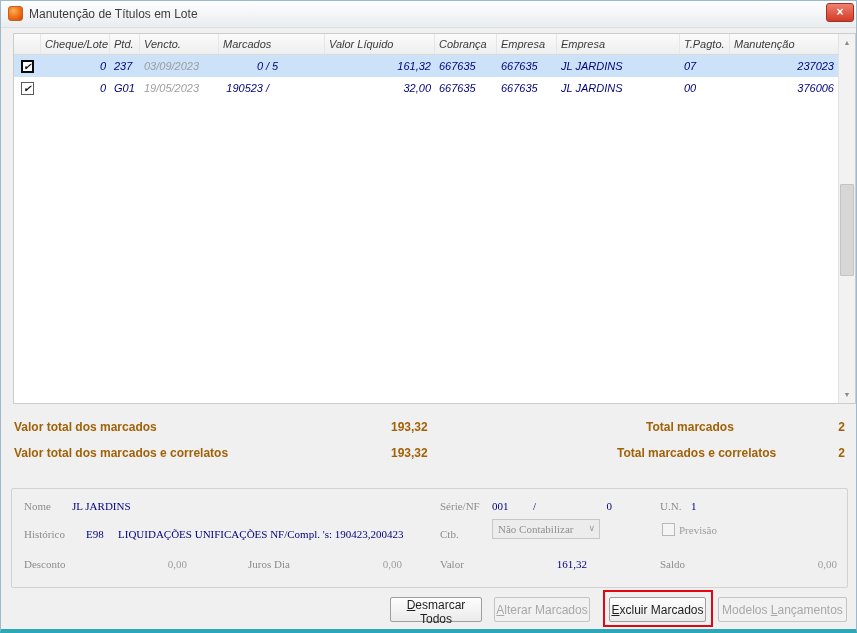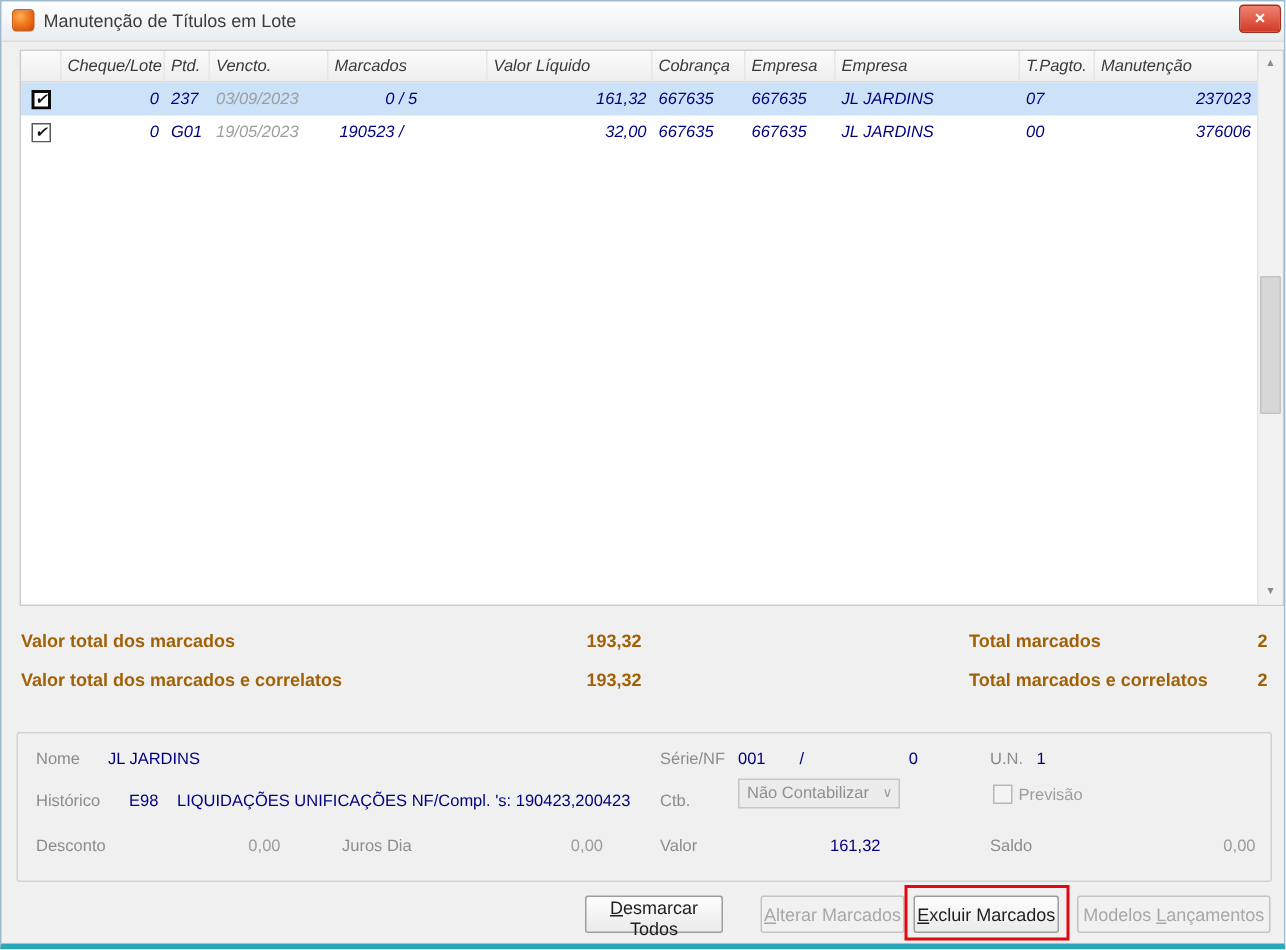--- a/index.html
+++ b/index.html
@@ -42,21 +42,21 @@
     background:#f2f2f2; border-left:1px solid #e3e3e3; }
   .sbtn { position:absolute; left:0; width:16px; height:17px; color:#8a8a8a; font-size:7px;
     text-align:center; line-height:17px; cursor:pointer; }
   .sbtn.up { top:0; } .sbtn.down { bottom:0; }
   .sthumb { position:absolute; left:1px; width:14px; top:150px; height:92px;
     background:#d7d7d7; border:1px solid #c3c3c3; border-radius:1px; cursor:pointer; }
   
   .tot { position:absolute; font-size:12px; font-weight:bold; color:#a16207; white-space:nowrap; }
   
   .panel { position:absolute; left:10px; top:487px; width:837px; height:100px;
-    border:1px solid #d2d2d2; border-radius:2px; background:#f0f0f0; }
+    border:1px solid #d2d2d2; border-radius:2px; background:#f0f0f0;font-family:Liberation Serif, serif; }
   .lbl { position:absolute; font-size:11px; color:#8c8c8c; white-space:nowrap; }
   .val { position:absolute; font-size:11px; color:#00007f; white-space:nowrap; }
   .valgray { position:absolute; font-size:11px; color:#9d9d9d; white-space:nowrap; }
   .num { display:inline-block; text-align:right; }
   .combo { position:absolute; left:480px; top:30px; width:108px; height:20px;
     background:#ececec; border:1px solid #c7c7c7; font-size:11px; color:#8f8f8f;
     padding:3px 16px 0 5px; white-space:nowrap; overflow:hidden; cursor:default; }
   .combo .arrow { position:absolute; right:4px; top:3px; font-size:9px; color:#9a9a9a; }
   .cb-dis { position:absolute; left:650px; top:34px; width:13px; height:13px;
     background:#f4f4f4; border:1px solid #b8b8b8; }
@@ -145,21 +145,21 @@
     </div>
   </div>
 
   <div class="tot" style="left:13px; top:419px;">Valor total dos marcados</div>
   <div class="tot" style="left:390px; top:419px;">193,32</div>
   <div class="tot" style="left:645px; top:419px;">Total marcados</div>
   <div class="tot" style="right:11px; top:419px;">2</div>
 
   <div class="tot" style="left:13px; top:445px;">Valor total dos marcados e correlatos</div>
   <div class="tot" style="left:390px; top:445px;">193,32</div>
-  <div class="tot" style="left:645px; top:445px;">Total marcados e correlatos</div>
+  <div class="tot" style="left:616px; top:445px;">Total marcados e correlatos</div>
   <div class="tot" style="right:11px; top:445px;">2</div>
 
   <div class="panel">
 
     <div class="lbl" style="left:12px; top:11px;">Nome</div>
     <div class="val" style="left:60px; top:11px;">JL JARDINS</div>
     <div class="lbl" style="left:428px; top:11px;">Série/NF</div>
     <div class="val" style="left:480px; top:11px;">001</div>
     <div class="val" style="left:521px; top:11px;">/</div>
     <div class="val num" style="left:535px; top:11px; width:65px;">0</div>
@@ -172,28 +172,28 @@
     <div class="lbl" style="left:428px; top:39px;">Ctb.</div>
     <div class="combo">
       <span>Não Contabilizar</span>
       <span class="arrow">∨</span>
     </div>
     <div class="cb-dis"></div>
     <div class="lbl" style="left:667px; top:35px; color:#9d9d9d;">Previsão</div>
 
     <div class="lbl" style="left:12px; top:69px;">Desconto</div>
     <div class="valgray num" style="left:100px; top:69px; width:75px;">0,00</div>
-    <div class="lbl" style="left:216px; top:69px;">Juros Dia</div>
+    <div class="lbl" style="left:236px; top:69px;">Juros Dia</div>
     <div class="valgray num" style="left:315px; top:69px; width:75px;">0,00</div>
     <div class="lbl" style="left:428px; top:69px;">Valor</div>
     <div class="val num" style="left:495px; top:69px; width:80px;">161,32</div>
     <div class="lbl" style="left:648px; top:69px;">Saldo</div>
     <div class="valgray num" style="left:747px; top:69px; width:78px;">0,00</div>
   </div>
 
   <button class="btn" style="left:389px; width:92px;"><u>D</u>esmarcar Todos</button>
-  <button class="btn disabled" style="left:506px; width:96px;"><u>A</u>lterar Marcados</button>
+  <button class="btn disabled" style="left:493px; width:96px;"><u>A</u>lterar Marcados</button>
   <button class="btn" style="left:608px; width:97px;"><u>E</u>xcluir Marcados</button>
   <button class="btn disabled" style="left:717px; width:129px;">Modelos <u>L</u>ançamentos</button>
 
   <div class="hl-rect"></div>
 
 </div>
 
 </body></html>

